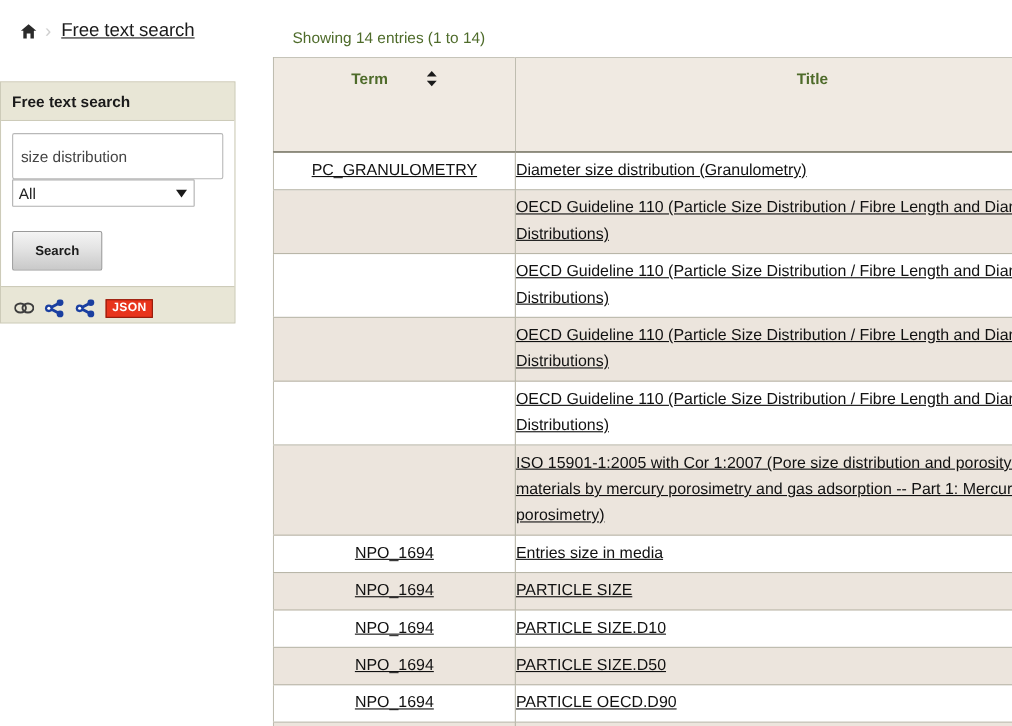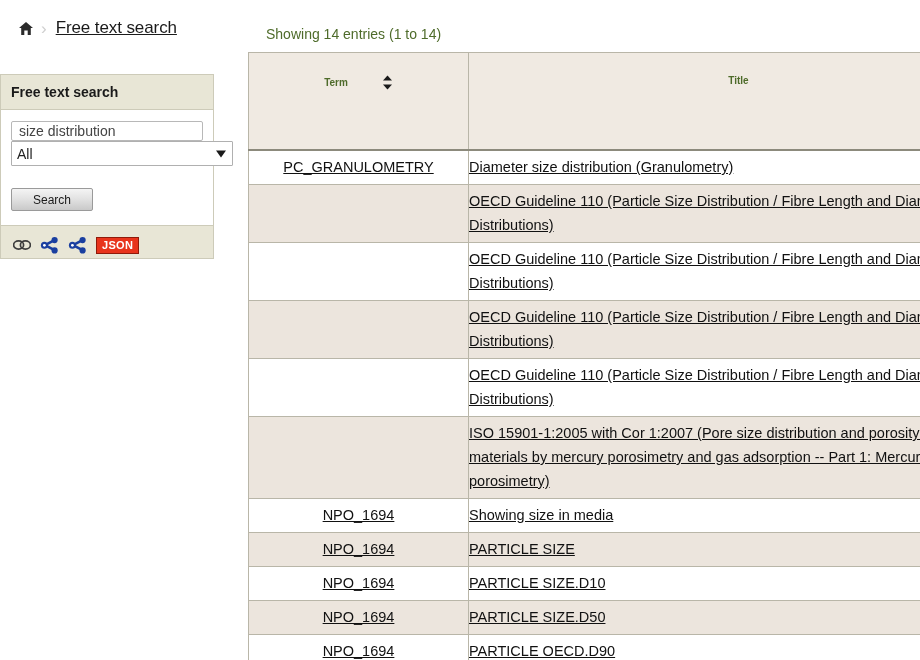--- a/index.html
+++ b/index.html
@@ -68,39 +68,39 @@
     background: #e8e6d6;
   }
   .panel-body {
     background: #ffffff;
     border-top: 1px solid #cdcbb9;
     padding: 11px 10px 14px 10px;
   }
   .text-input {
     width: 100%;
     box-sizing: border-box;
-    height: 20px;
+    height: 42px;
     font-family: "Liberation Sans", sans-serif;
     font-size: 14px;
     color: #444;
     padding: 3px 7px;
     border: 1px solid #b8b8b8;
     background: #ffffff;
     border-radius: 2px;
     outline: none;
   }
   .field-label {
     font-weight: bold;
     font-size: 14px;
     color: #111;
     margin: 17px 0 5px 0;
   }
   .select-wrap {
     position: relative;
-    width: 222px;
+    width: 166px;
     height: 25px;
   }
   .select-box {
     width: 100%;
     height: 100%;
     box-sizing: border-box;
     border: 1px solid #b0b0b0;
     background: #ffffff;
     font-size: 14px;
     color: #222;
@@ -115,24 +115,24 @@
     right: 7px; top: 50%;
     transform: translateY(-50%);
     width: 0; height: 0;
     border-left: 5px solid transparent;
     border-right: 5px solid transparent;
     border-top: 7px solid #1a1a1a;
   }
   .search-btn {
     margin-top: 22px;
     width: 82px;
-    height: 23px;
+    height: 36px;
     font-family: "Liberation Sans", sans-serif;
     font-size: 12px;
-    font-weight: normal;
+    font-weight: bold;
     color: #1a1a1a;
     background: linear-gradient(to bottom, #f4f4f4 0%, #e3e3e3 45%, #c9c9c9 100%);
     border: 1px solid #9a9a9a;
     border-radius: 2px;
     cursor: pointer;
   }
   .panel-footer {
     background: #e8e6d6;
     border-top: 1px solid #cdcbb9;
     padding: 8px 0 2px 12px;
@@ -179,23 +179,23 @@
     border-left: 1px solid #b9b6a8;
   }
   table.results col.c-term { width: 220px; }
   table.results col.c-title { width: 540px; }
   table.results thead th {
     background: #f0eae2;
     border-right: 1px solid #b9b6a8;
     border-bottom: 2px solid #8c8a7c;
     height: 74px;
     vertical-align: top;
-    padding: 22px 0 0 0;
+    padding: 10px 0 0 0;
     color: #4e6b2a;
-    font-size: 10px;
+    font-size: 14px;
     font-weight: bold;
     text-align: center;
     position: relative;
   }
   .th-inner {
     display: flex;
     align-items: center;
     justify-content: center;
     gap: 34px;
   }
@@ -323,21 +323,21 @@
         <tr>
           <td class="term-cell"></td>
           <td class="title-cell"><span class="cell-link wrap">OECD Guideline 110 (Particle Size Distribution / Fibre Length and Diameter Distributions)</span></td>
         </tr>
         <tr class="alt">
           <td class="term-cell"></td>
           <td class="title-cell"><span class="cell-link wrap">ISO 15901-1:2005 with Cor 1:2007  (Pore size distribution and porosity of solid materials by mercury porosimetry and gas adsorption -- Part 1: Mercury porosimetry)</span></td>
         </tr>
         <tr>
           <td class="term-cell"><span class="cell-link">NPO_1694</span></td>
-          <td class="title-cell"><span class="cell-link wrap">Showing size in media</span></td>
+          <td class="title-cell"><span class="cell-link wrap">Entries size in media</span></td>
         </tr>
         <tr class="alt">
           <td class="term-cell"><span class="cell-link">NPO_1694</span></td>
           <td class="title-cell"><span class="cell-link wrap">PARTICLE SIZE</span></td>
         </tr>
         <tr>
           <td class="term-cell"><span class="cell-link">NPO_1694</span></td>
           <td class="title-cell"><span class="cell-link wrap">PARTICLE SIZE.D10</span></td>
         </tr>
         <tr class="alt">

